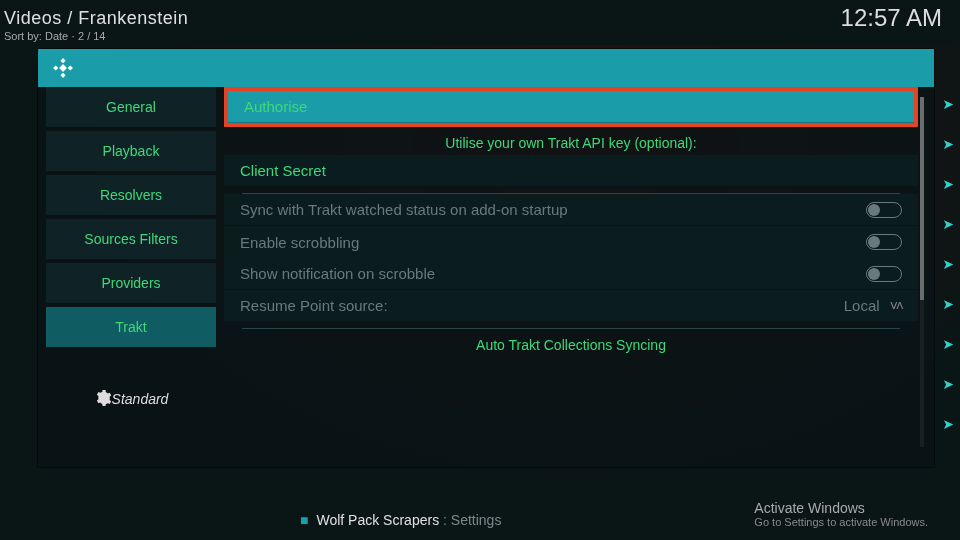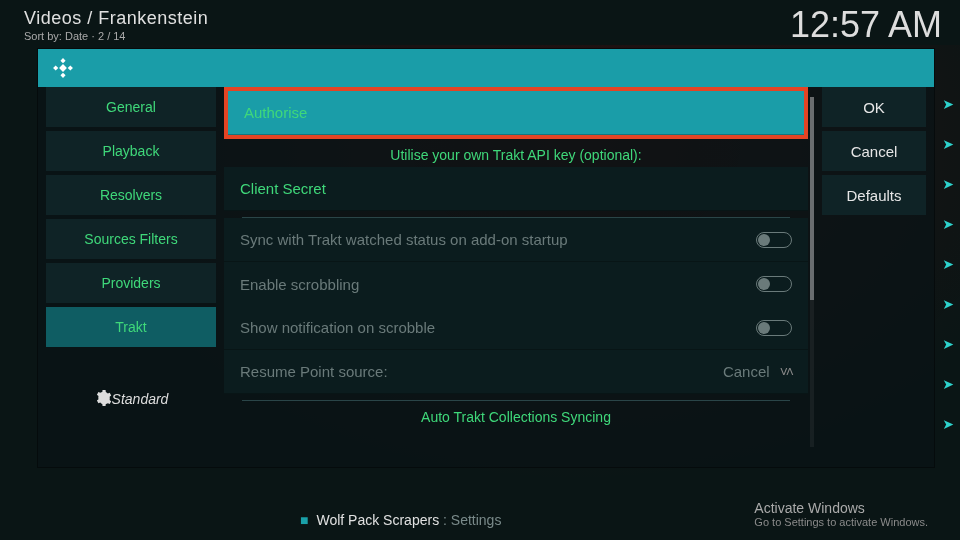--- a/index.html
+++ b/index.html
@@ -1,22 +1,22 @@
 <!DOCTYPE html>
 <html><head>
 <meta charset="utf-8">
 <style>
 * { margin:0; padding:0; box-sizing:border-box; font-family:Arial, sans-serif; }
 body { width:960px; height:540px; background:#0a1515; overflow:hidden; position:relative; }
 
 
-.topbar { position:absolute; top:0; left:0; right:0; height:45px; padding:8px 18px 0 24px; color:#e0e0e0; }
+.topbar { position:absolute; top:0; left:0; right:0; height:45px; padding:8px 18px 0 4px; color:#e0e0e0; }
 .topbar .crumb { font-size:18px; font-weight:300; letter-spacing:0.5px; }
 .topbar .sort { font-size:11px; color:#aaa; margin-top:1px; }
-.topbar .clock { position:absolute; right:18px; top:4px; font-size:36px; font-weight:300; color:#ddd; }
+.topbar .clock { position:absolute; right:18px; top:4px; font-size:24px; font-weight:300; color:#ddd; }
 
 
 .backdrop { position:absolute; top:45px; left:0; right:0; bottom:0; background:radial-gradient(ellipse at 60% 20%, rgba(120,0,0,0.25), transparent 60%); }
 
 
 .modal { position:absolute; left:37px; top:48px; width:898px; background:rgba(10,20,22,0.72); border:1px solid rgba(0,0,0,0.4); }
 .modal-title { height:38px; background:#1a9da8; display:flex; align-items:center; justify-content:space-between; padding:0 12px 0 14px; }
 .modal-title span { color:#fff; font-size:16px; }
 .modal-title .logo svg { display:block; }
 
@@ -25,21 +25,21 @@
 
 .cats { width:170px; display:flex; flex-direction:column; gap:4px; }
 .cat { height:40px; background:#0f2326; color:#3fd87a; font-size:14px; display:flex; align-items:center; justify-content:center; cursor:pointer; }
 .cat.sel { background:#0f5d63; color:#3fd87a; }
 .expert { margin-top:30px; display:flex; align-items:center; justify-content:center; color:#ddd; font-size:14px; height:36px;font-style:italic; }
 .expert svg { width:18px; height:18px; fill:#ddd; }
 
 
 .center { flex:1; padding:0 8px; position:relative; }
 .highlight { border:4px solid #e44424; padding:0; }
-.row { height:44px; display:flex; align-items:center; padding:0 16px; font-size:15px; background:#0b1c1e; border-bottom:1px solid rgba(0,0,0,0.25); }
+.row { height:32px; display:flex; align-items:center; padding:0 16px; font-size:15px; background:#0b1c1e; border-bottom:1px solid rgba(0,0,0,0.25); }
 .row.sel { background:#1a9da8; color:#3fd87a; }
 .row.link { color:#3fd87a; cursor:pointer; }
 .row.dis { color:#6a7a7a; }
 .row .val { margin-left:auto; margin-right:10px; }
 .section { color:#3fd87a; font-size:14px; text-align:center; padding:8px 0 4px 0; background:transparent; }
 .note { color:#6a7a7a; font-size:14px; padding:0 16px 2px 16px; line-height:1.35; }
 .divider { border-top:1px solid #2a4548; margin:6px 18px 0 18px; }
 .scrollbar { position:absolute; right:2px; top:10px; bottom:10px; width:4px; background:rgba(255,255,255,0.06); }
 .scrollbar .thumb { position:absolute; top:0; width:4px; height:58%; background:rgba(255,255,255,0.35); }
 
@@ -140,33 +140,28 @@
       <div class="row dis" style="border-bottom:none">
         <span>Enable scrobbling</span>
         <span class="toggle"></span>
       </div>
       <div class="row dis">
         <span>Show notification on scrobble</span>
         <span class="toggle"></span>
       </div>
       <div class="row dis">
         <span>Resume Point source:</span>
-        <span class="val">Cancel</span>
+        <span class="val">Local</span>
         <span class="spin">˅˄</span>
       </div>
 
       <div class="divider"></div>
       <div class="section">Auto Trakt Collections Syncing</div>
     </div>
 
-    <div class="actions">
-      <div class="abtn">OK</div>
-      <div class="abtn">Cancel</div>
-      <div class="abtn">Defaults</div>
-    </div>
   </div>
 </div>
 
 <div class="bg-lines">
   <div><span class="bullet">■</span><span class="hl">Wolf Pack Scrapers</span><span> : Settings</span></div>
 </div>
 
 <div class="activate">
   <div class="t">Activate Windows</div>
   <div>Go to Settings to activate Windows.</div>

